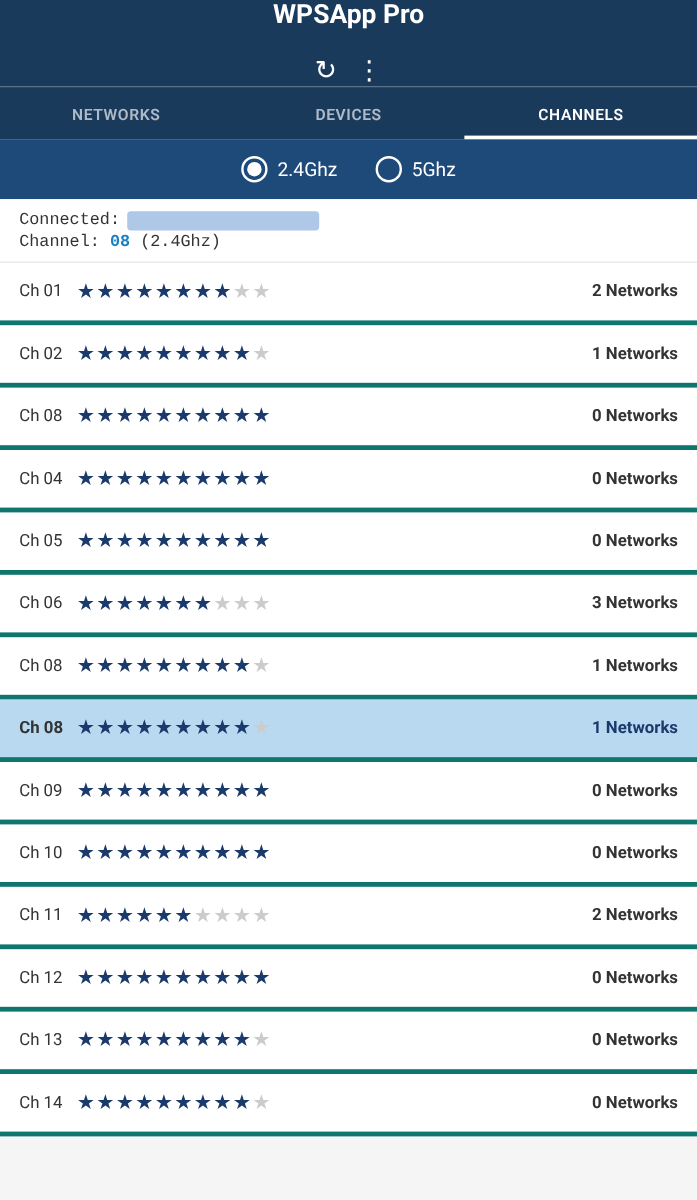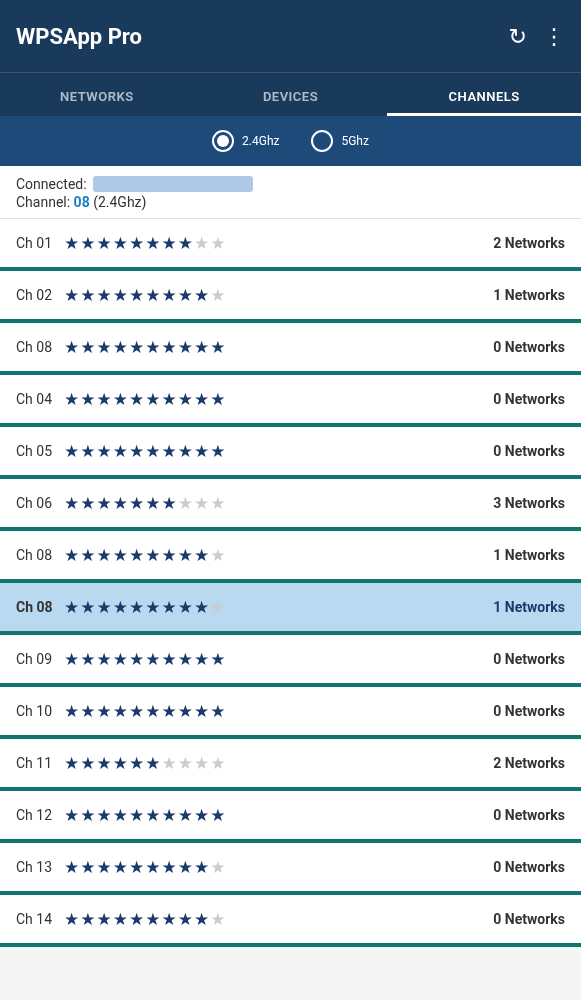--- a/index.html
+++ b/index.html
@@ -12,20 +12,21 @@
     }
 
     
     .header {
       background: #1a3a5c;
       display: flex;
       align-items: center;
       justify-content: space-between;
       padding: 0 16px;
       height: 72px;
+      flex-direction: column;
     }
     .header-title {
       color: #ffffff;
       font-size: 22px;
       font-weight: bold;
     }
     .header-icons {
       display: flex;
       align-items: center;
       gap: 16px;
@@ -74,21 +75,21 @@
       align-items: center;
       gap: 32px;
       padding: 14px 0;
     }
     .radio-option {
       display: flex;
       align-items: center;
       gap: 8px;
       cursor: pointer;
       color: #ffffff;
-      font-size: 12px;
+      font-size: 16px;
     }
     .radio-circle {
       width: 22px;
       height: 22px;
       border-radius: 50%;
       border: 2px solid #ffffff;
       display: flex;
       align-items: center;
       justify-content: center;
     }
@@ -98,20 +99,21 @@
       height: 12px;
       border-radius: 50%;
       background: #ffffff;
     }
 
     
     .info-section {
       background: #ffffff;
       padding: 10px 16px 8px;
       border-bottom: 1px solid #e0e0e0;
+      font-family: Liberation Mono, monospace;
     }
     .info-connected {
       font-size: 14px;
       color: #333;
       display: flex;
       align-items: center;
       gap: 6px;
       margin-bottom: 2px;
     }
     .info-ssid {

